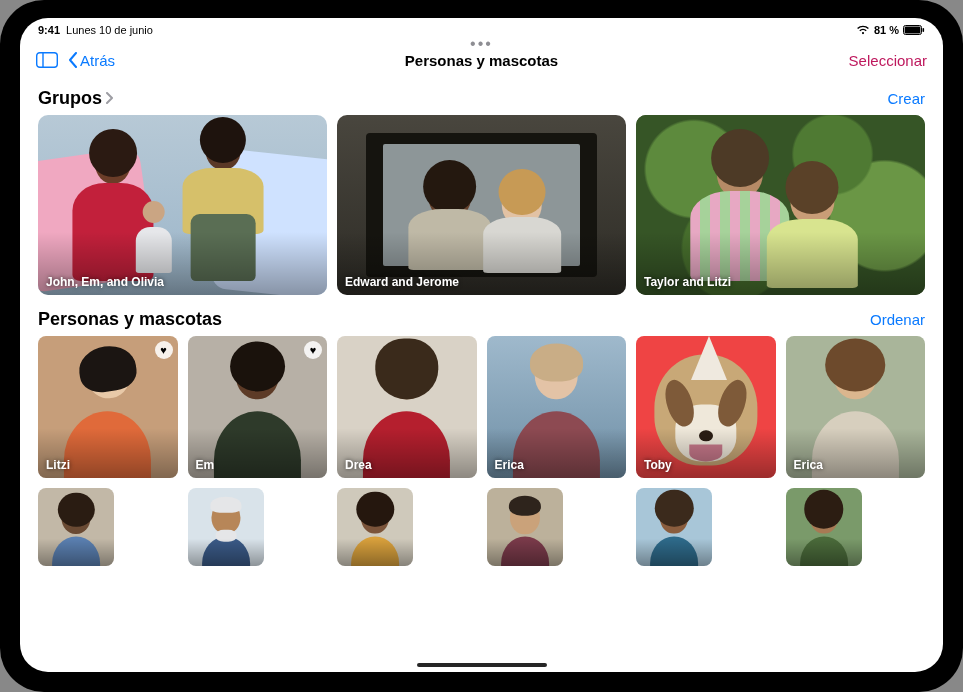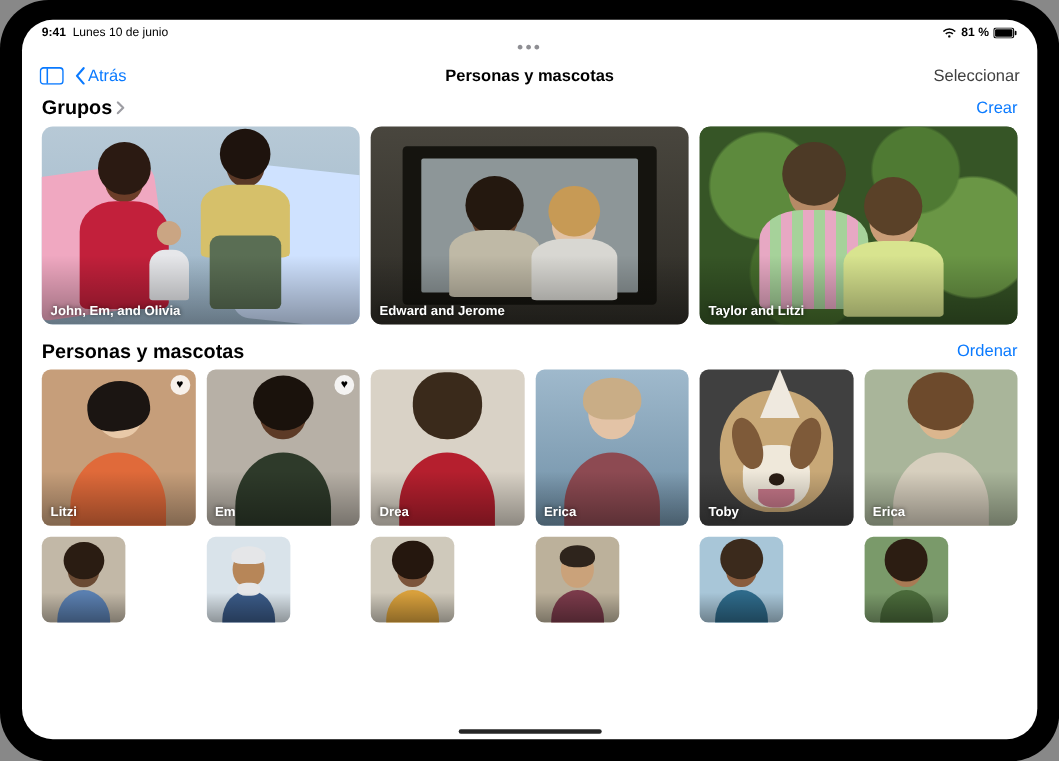--- a/index.html
+++ b/index.html
@@ -31,31 +31,31 @@
     color: #000;
   }
   .status-left { display: flex; gap: 6px; }
   .status-left .date { font-weight: 500; }
   .status-right { display: flex; gap: 4px; align-items: center; }
   .wifi-icon svg, .battery-icon svg { display: block; }
   .multitask { position:absolute; top:22px; left:50%; transform:translateX(-50%); color:#8e8e93; font-size:16px; letter-spacing:2px; line-height:8px; }
   .nav-bar {
     height: 40px;
     display: flex;
-    align-items: flex-end;
+    align-items: center;
     justify-content: space-between;
     padding: 4px 16px 0 16px;
     position: relative;
   }
   .nav-left { display:flex; align-items:center; gap:10px; }
   .sidebar-toggle { color:#0a7aff; width:22px; height:18px; display:flex; align-items:center; }
   .back-btn { display:flex; align-items:center; color:#0a7aff; font-size:15px; gap:2px; cursor:pointer; }
   .back-btn svg { display:block; }
   .nav-title { position:absolute; left:50%; transform:translateX(-50%); font-weight:600; font-size:15px; }
-  .nav-right { color:#404040; font-size:15px; cursor:pointer; }
+  .nav-right { color:#be185d; font-size:15px; cursor:pointer; }
   .content { flex:1; overflow:hidden; padding: 6px 18px 0 18px; }
   .section-header { display:flex; justify-content:space-between; align-items:center; margin: 4px 0 6px 0; }
   .section-title { font-size:18px; font-weight:700; display:flex; align-items:center; gap:4px; }
   .section-title .chev { color:#9d9da3; font-size:14px; }
   .section-action { color:#0a7aff; font-size:15px; cursor:pointer; }
   .groups-row { display:flex; gap:10px; }
   .group-card {
     flex:1 1 0;
     height:180px;
     border-radius:10px;
@@ -301,21 +301,21 @@
           <div class="ph">
               <div class="face">
             <div class="body" style="background:#8d4a52;"></div>
             <div class="head" style="background:#e3c3a6;"></div>
             <div style="position:absolute;left:50%;top:4%;transform:translateX(-50%);width:56%;height:30%;border-radius:50% 50% 40% 40%;background:#c9ad86;"></div>
           </div>
             </div>
           <div class="label">Erica</div>
         </div>
 
-        <div class="person-card" style="background:#404040;">
+        <div class="person-card" style="background:#ef4444;">
           <div class="ph">
               <div class="scene">
 
             <div style="position:absolute;left:50%;top:52%;transform:translate(-50%,-50%);width:74%;height:78%;border-radius:48% 48% 44% 44%;background:#c8a877;"></div>
             <div style="position:absolute;left:50%;top:68%;transform:translate(-50%,-50%);width:44%;height:40%;border-radius:42%;background:#efe8da;"></div>
             <div style="position:absolute;left:22%;top:30%;width:18%;height:34%;border-radius:50% 50% 46% 46%;background:#7e5a39;transform:rotate(-18deg);"></div>
             <div style="position:absolute;right:22%;top:30%;width:18%;height:34%;border-radius:50% 50% 46% 46%;background:#7e5a39;transform:rotate(18deg);"></div>
 
             <div style="position:absolute;left:52%;top:0%;transform:translateX(-50%);width:0;height:0;border-left:18px solid transparent;border-right:18px solid transparent;border-bottom:44px solid #efe9df;"></div>
             <div style="position:absolute;left:50%;top:70%;transform:translate(-50%,-50%);width:10%;height:8%;border-radius:50%;background:#2a1d14;"></div>

